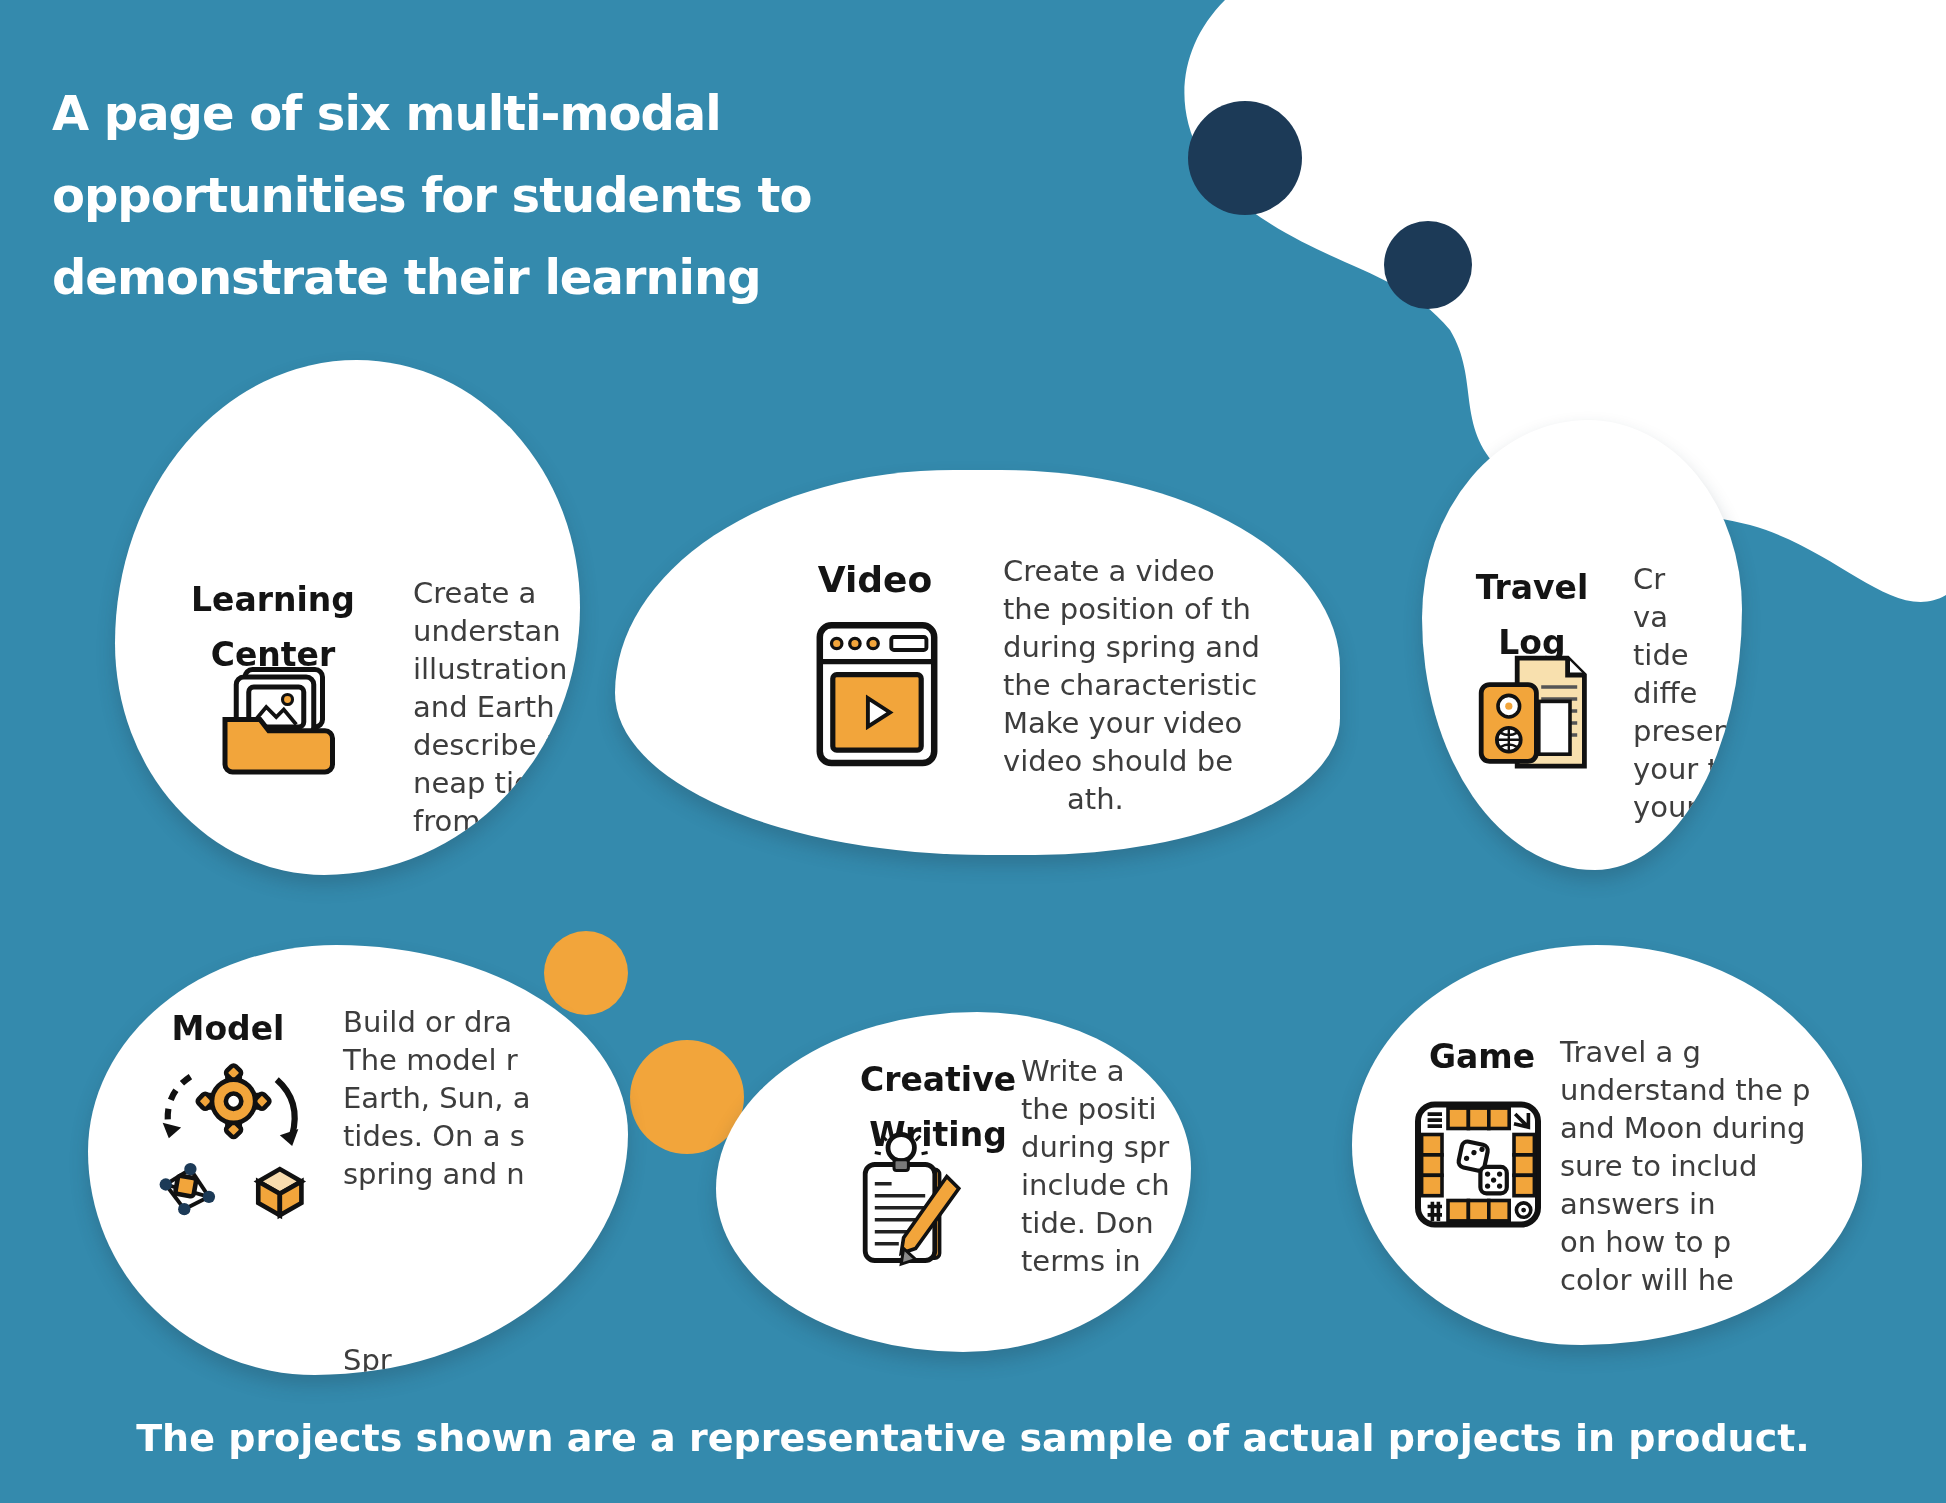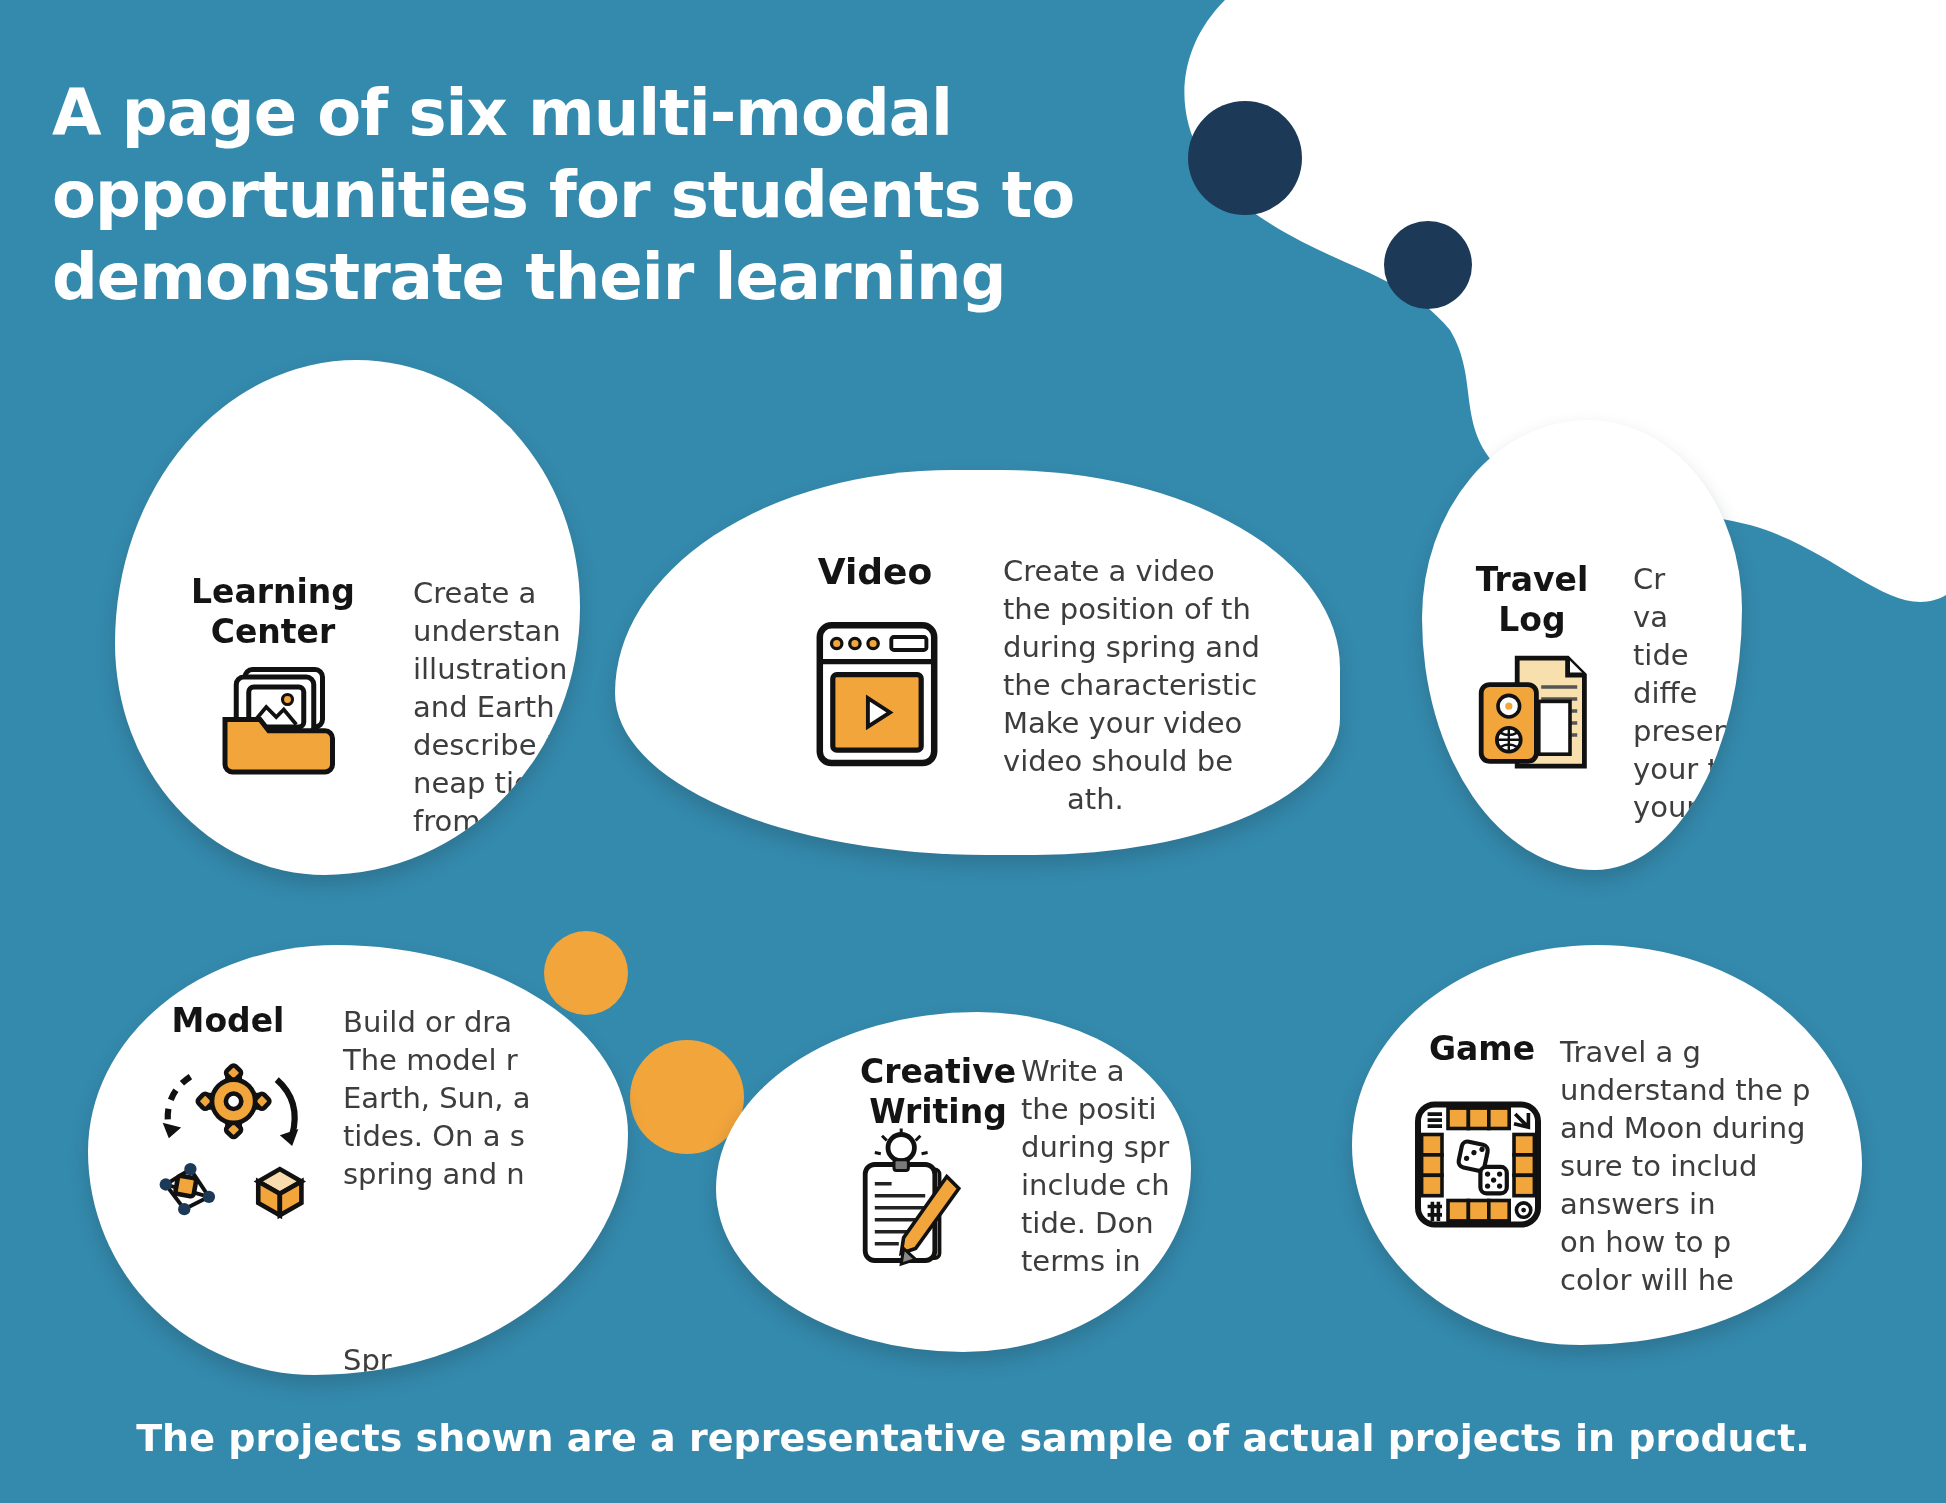--- a/index.html
+++ b/index.html
@@ -1,33 +1,33 @@
 <!DOCTYPE html>
 <html><head>
 <meta charset="utf-8">
 <style>
   html,body{margin:0;padding:0;}
   body{width:1946px;height:1503px;overflow:hidden;font-family:"DejaVu Sans","Liberation Sans",sans-serif;}
   #stage{position:relative;width:1946px;height:1503px;background:#348aad;overflow:hidden;}
 
   
   .heading{position:absolute;left:52px;top:72px;color:#ffffff;font-weight:bold;
-           font-size:64px;line-height:82px;letter-spacing:-1px;}
+           font-size:48px;line-height:82px;letter-spacing:-1px;}
 
   
   .corner-svg{position:absolute;left:1150px;top:0;width:796px;height:700px;}
   .dot{position:absolute;border-radius:50%;background:#f2a53b;}
   .dot-small{left:544px;top:931px;width:84px;height:84px;}
   .dot-large{left:630px;top:1040px;width:114px;height:114px;}
 
   
   .blob{position:absolute;background:#ffffff;overflow:hidden;
         box-shadow:0 10px 18px rgba(30,55,70,.25);}
   .card-title{position:absolute;font-weight:bold;color:#141414;font-size:33px;
-              line-height:40px;text-align:center;}
+              line-height:55px;text-align:center;}
   .icon{position:absolute;}
   .txt{position:absolute;}
   .line{white-space:nowrap;font-size:29px;line-height:38px;color:#3d3d3d;}
   .indent{margin-left:64px;}
   .frag{position:absolute;font-size:29px;color:#3d3d3d;white-space:nowrap;}
 
   #card-learning{left:115px;top:360px;width:465px;height:515px;
       border-radius:52% 48% 55% 45% / 55% 48% 52% 45%;}
   #card-video{left:615px;top:470px;width:725px;height:385px;
       border-radius:50% 50% 45% 55% / 62% 55% 38% 45%;}

